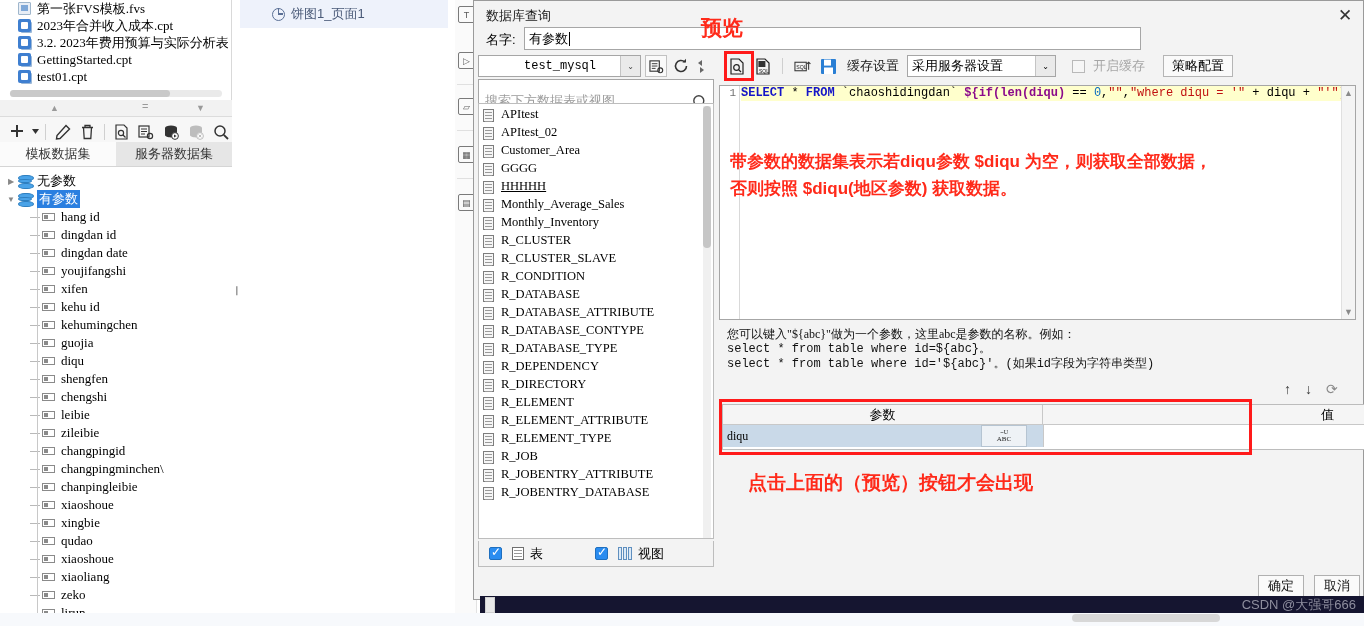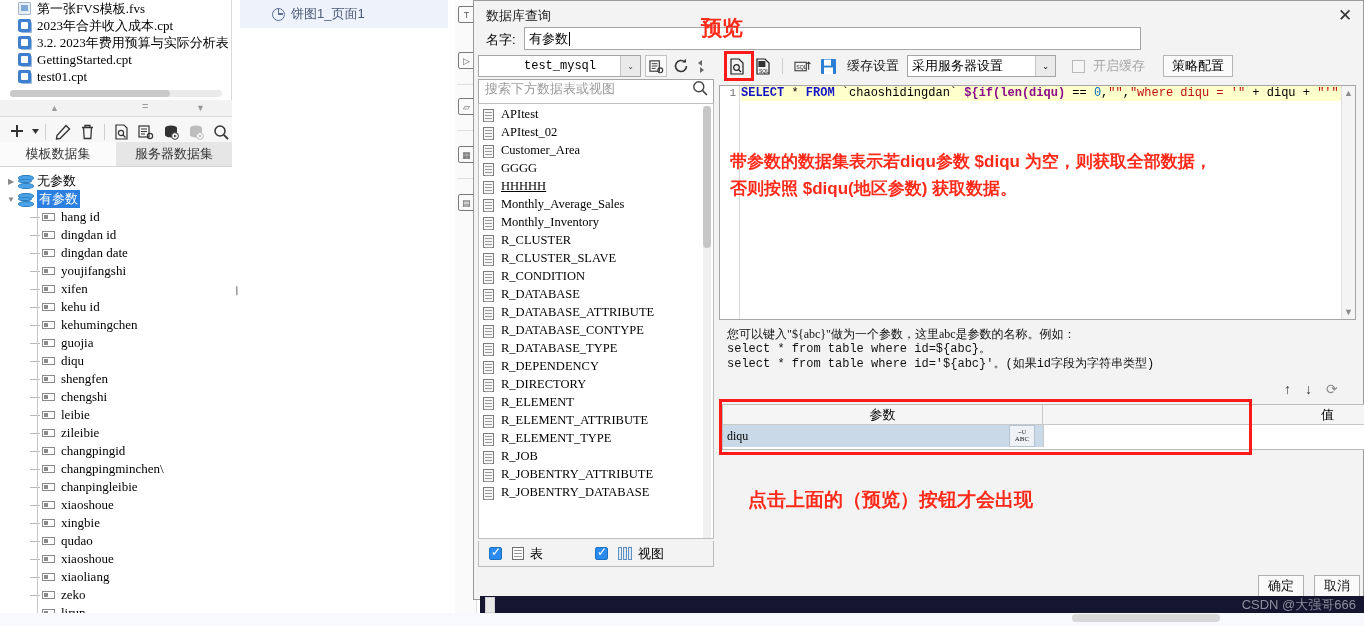--- a/index.html
+++ b/index.html
@@ -128,21 +128,21 @@
     background:#fff; border:1px solid #a6a6a6; display:flex; align-items:center;padding-left:40px;
   }
   .conn-select .val { flex:1; padding-left:5px; font-family:"Liberation Mono", monospace; font-size:12px;}
   .conn-select .arrow { width:20px; height:20px; background:#eaeaea; border-left:1px solid #c4c4c4; display:flex; align-items:center; justify-content:center; font-size:8px; color:#444;}
 
   .ico-btn { position:absolute; height:22px; width:22px; display:flex; align-items:center; justify-content:center; color:#3a3a3a;}
   .ico-btn.bordered { border:1px solid #c2c2c2; background:#fafafa;}
 
   .search-box {
     position:absolute; left:4px; top:78px; width:236px; height:32px;
-    background:#fff; border:1px solid #a6a6a6; display:flex; align-items:flex-start;
+    background:#fff; border:1px solid #a6a6a6; display:flex; align-items:flex-end;
   }
   .search-box .ph { flex:1; padding-left:6px; font-size:13px; color:#9b9b9b;}
   .search-box .mag { width:26px; display:flex; align-items:center; justify-content:center;}
 
   .table-list {
     position:absolute; left:4px; top:102px; width:236px; height:436px;
     background:#fff; border:1px solid #bdbdbd; overflow:hidden;
   }
   .tl-row { display:flex; align-items:flex-end; height:18px; padding-left:4px; font-family:"Liberation Serif", serif; font-size:12.5px; white-space:nowrap;}
   .tbl-ico { width:11px; height:13px; flex:none; margin-right:7px; border:1px solid #7d7d7d; background:#f6f6f6; position:relative;}
@@ -215,24 +215,24 @@
   
   .param-wrap { position:absolute; left:245px; top:398px; width:533px; height:56px; border:3px solid #ff1a1a; }
   .param-tbl { position:absolute; left:248px; top:403px; width:891px; height:46px; background:#fff; border:1px solid #bcbcbc;}
   .pt-head { display:flex; height:20px; background:#f5f5f5; border-bottom:1px solid #c8c8c8;}
   .pt-head div { display:flex; align-items:center; justify-content:center; font-size:13px; font-family:"Liberation Serif", serif;}
   .pt-c1 { width:320px; border-right:1px solid #c8c8c8;}
   .pt-c2 { flex:1;}
   .pt-row { display:flex; height:22px; }
   .pt-row .cell1 { width:320px; background:#c9d9e8; display:flex; align-items:center; padding-left:4px; font-family:"Liberation Serif", serif; font-size:12px; position:relative;}
   .pt-row .cell2 { flex:1; background:#fff; border-left:1px solid #c8c8c8;}
-  .abc-btn { position:absolute; right:8px; top:0; width:26px; height:22px; background:#eef2f6; border:1px solid #b5c4d2; font-size:7px; color:#222; display:flex; flex-direction:column; align-items:center; justify-content:center; line-height:7px;}
+  .abc-btn { position:absolute; right:16px; top:0; width:46px; height:22px; background:#eef2f6; border:1px solid #b5c4d2; font-size:7px; color:#222; display:flex; flex-direction:column; align-items:center; justify-content:center; line-height:7px;}
 
   .ann-red-2 {
-    position:absolute; left:748px; top:470px; color:#ff2a1a; font-size:19px; font-weight:bold;margin-top:17px;
+    position:absolute; left:748px; top:470px; color:#ff2a1a; font-size:19px; font-weight:bold;
   }
 
   .dlg-footer-btn {
     position:absolute; top:574px; height:22px; width:46px;
     background:#fafafa; border:1px solid #b0b0b0; display:flex; align-items:center; justify-content:center;
     font-size:13px; color:#111;
   }
 
   
   .ann-preview { position:absolute; left:701px; top:14px; color:#ff2a1a; font-size:21px; font-weight:bold;}

